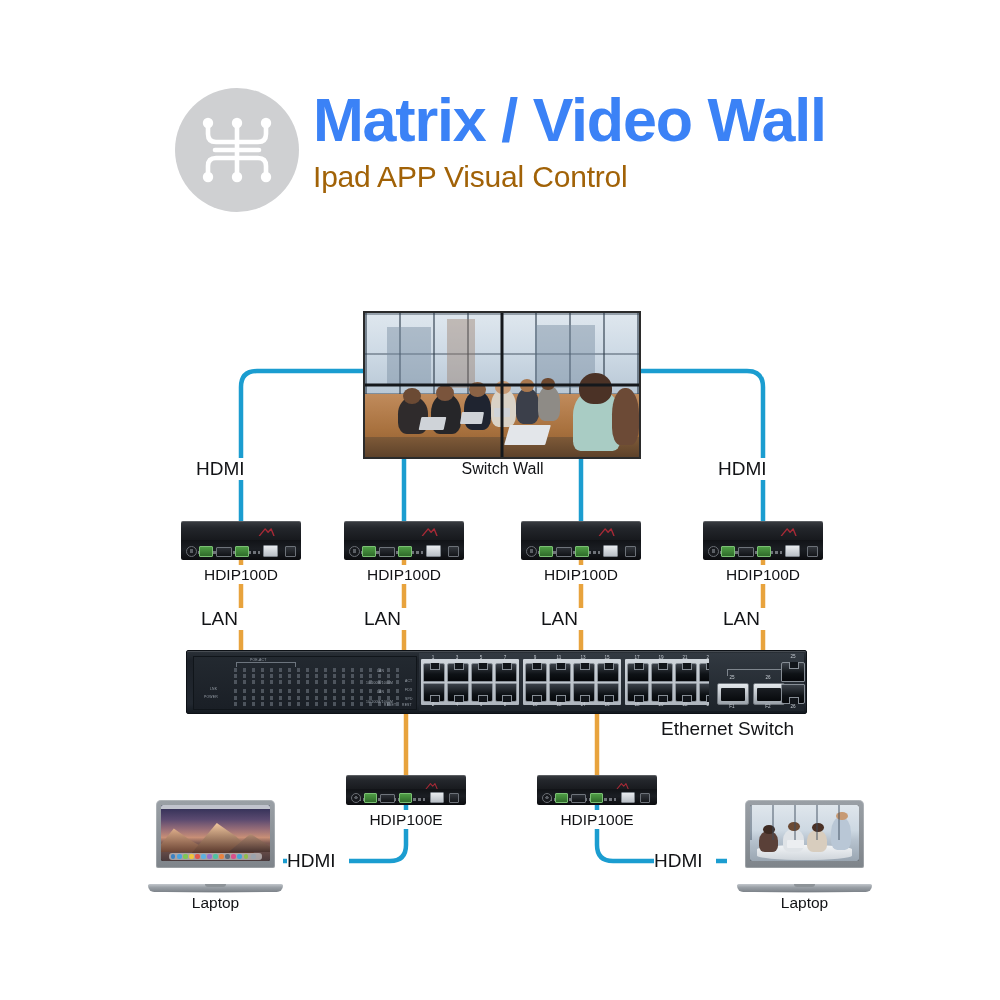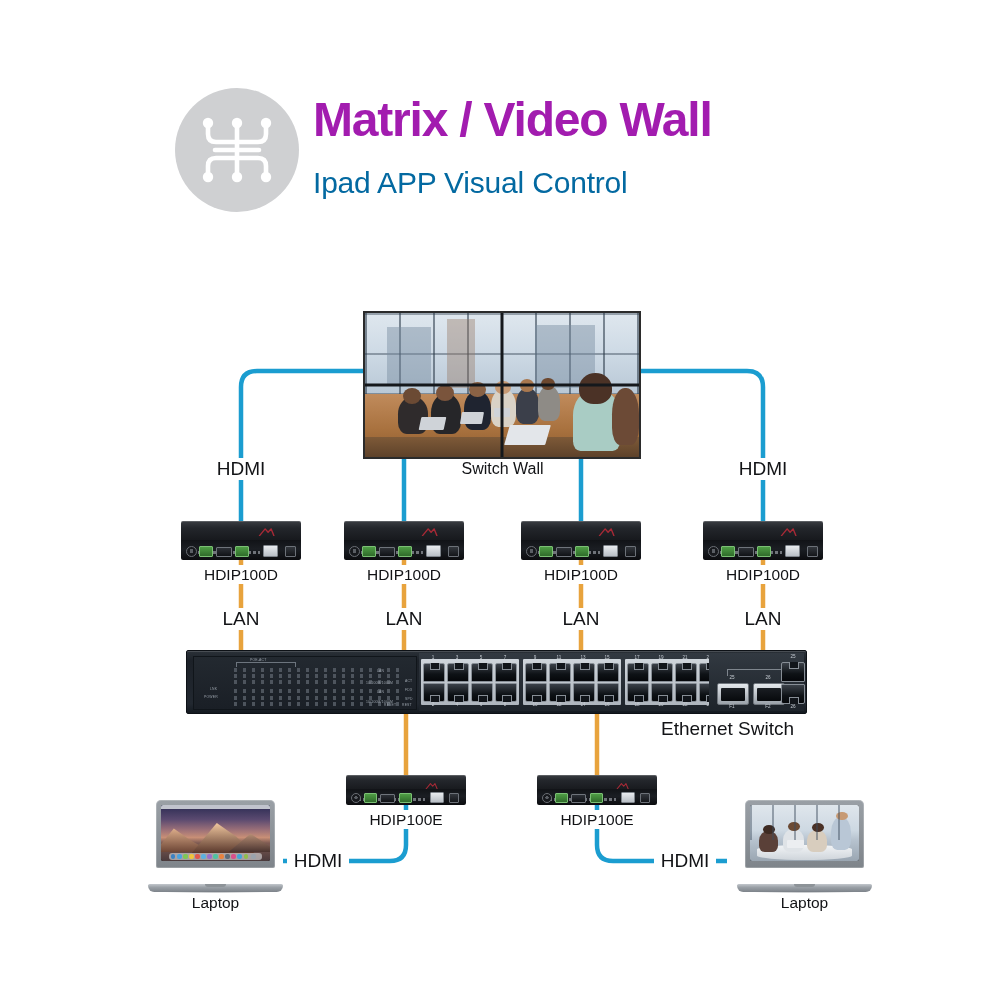--- a/index.html
+++ b/index.html
@@ -12,35 +12,35 @@
 
   
   #header{position:absolute;left:175px;top:88px;width:760px;height:125px;}
   #brand-badge{
     position:absolute;left:0;top:0;width:124px;height:124px;border-radius:50%;
     background:#cfd0d2;
   }
   #brand-badge svg{position:absolute;left:0;top:0;}
   #title-block{position:absolute;left:138px;top:-4px;width:620px;}
   #main-title{
-    font-size:48px;font-weight:bold;color:#a21caf;letter-spacing:-1.2px;
+    font-size:61px;font-weight:bold;color:#3b82f6;letter-spacing:-1.2px;
     line-height:72px;white-space:nowrap;
   }
   #sub-title{
-    font-size:30px;color:#0369a1;line-height:38px;letter-spacing:-0.2px;
-    white-space:nowrap;margin-top:8px;
+    font-size:30px;color:#a16207;line-height:38px;letter-spacing:-0.2px;
+    white-space:nowrap;margin-top:2px;
   }
 
   
   #cables{position:absolute;left:0;top:0;width:1000px;height:1000px;}
 
   
   .cable-label{
     position:absolute;color:#121316;font-size:19px;white-space:nowrap;
-    text-align:center;background:#ffffff;line-height:22px;
+    background:#ffffff;line-height:22px;
   }
   .dev-label{
     position:absolute;color:#121316;font-size:15.5px;white-space:nowrap;
     text-align:center;background:#ffffff;line-height:19px;
   }
   .big-label{
     position:absolute;color:#121316;font-size:19px;white-space:nowrap;
     line-height:23px;
   }
 

